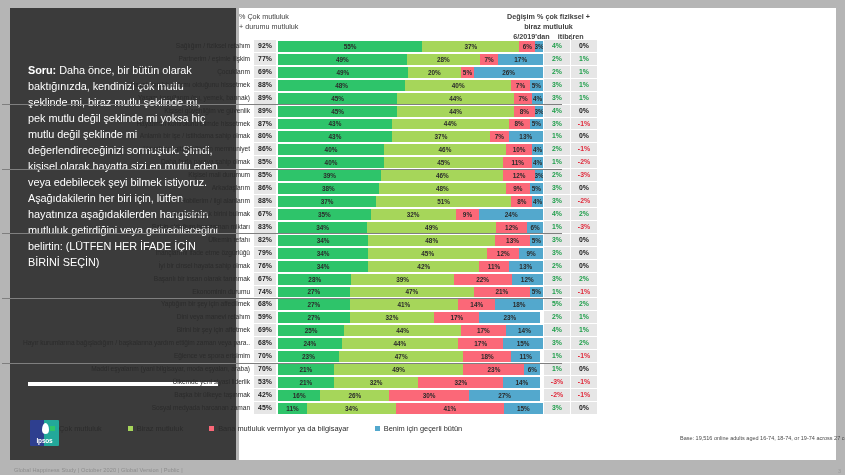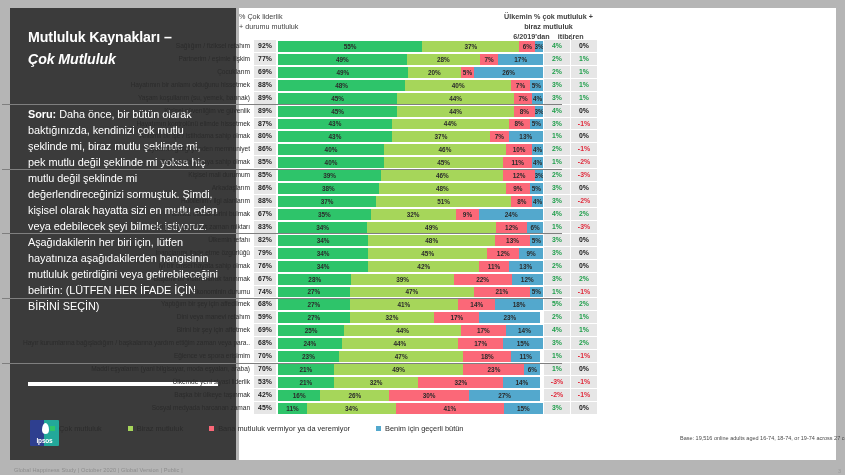--- a/index.html
+++ b/index.html
@@ -212,44 +212,40 @@
     font-size: 5.5px;
     color: #9a9a9a;
   }
 </style>
 </head>
 <body>
 
 <div id="root">
 
   <div id="left-panel">
-    <div id="deck-title">
-      <span>Mutluluk Kaynakları –</span>
-      <span class="l2">Çok Mutluluk</span>
-    </div>
     <div id="question-block">
       <b>Soru:</b><span> Daha önce, bir bütün olarak baktığınızda, kendinizi çok mutlu şeklinde mi, biraz mutlu şeklinde mi, pek mutlu değil şeklinde mi yoksa hiç mutlu değil şeklinde mi değerlendireceğinizi sormuştuk. Şimdi, kişisel olarak hayatta sizi en mutlu eden veya edebilecek şeyi bilmek istiyoruz. Aşağıdakilerin her biri için, lütfen hayatınıza aşağıdakilerden hangisinin mutluluk getirdiğini veya getirebileceğini belirtin: (LÜTFEN HER İFADE İÇİN BİRİNİ SEÇİN)</span>
     </div>
     <div id="rule"></div>
     <div id="logo">
       <div class="drop"></div>
       <div class="wordmark">Ipsos</div>
     </div>
   </div>
   <div id="footnote">Global Happiness Study | October 2020 | Global Version | Public |</div>
 
   <div id="right-panel"></div>
 
   <div id="hdr-left">
-    <div>% Çok liderlik</div>
+    <div>% Çok mutluluk</div>
     <div>+ durumu mutluluk</div>
   </div>
 
   <div id="hdr-right">
-    <span class="sub">Ülkemin % çok mutluluk +</span>
+    <span class="sub">Değişim % çok fiziksel +</span>
     <span class="sub">biraz mutluluk</span>
     <span>6/2019'dan</span>
     <span style="margin-left:6px;">itibaren</span>
   </div>
   <div id="hdr-divider"></div>
 
   <div id="chart">
       <div class="row">
         <div class="lbl">Sağlığım / fiziksel refahım</div>
         <div class="tot">92%</div>
@@ -604,21 +600,21 @@
       <div class="lg-item">
         <span class="lg-sw c1"></span>
         <span>Çok mutluluk</span>
       </div>
       <div class="lg-item">
         <span class="lg-sw c2"></span>
         <span>Biraz mutluluk</span>
       </div>
       <div class="lg-item">
         <span class="lg-sw c3"></span>
-        <span>Bana mutluluk vermiyor ya da veremiyor</span>
+        <span>Bana mutluluk vermiyor ya da bilgisayar</span>
       </div>
       <div class="lg-item">
         <span class="lg-sw c4"></span>
         <span>Benim için geçerli bütün</span>
       </div>
     </div>
   <div id="base-note">Base: 19,516 online adults aged 16-74, 18-74, or 19-74 across 27 countries</div>
   <div id="page-num">3</div>
 
 </div>

